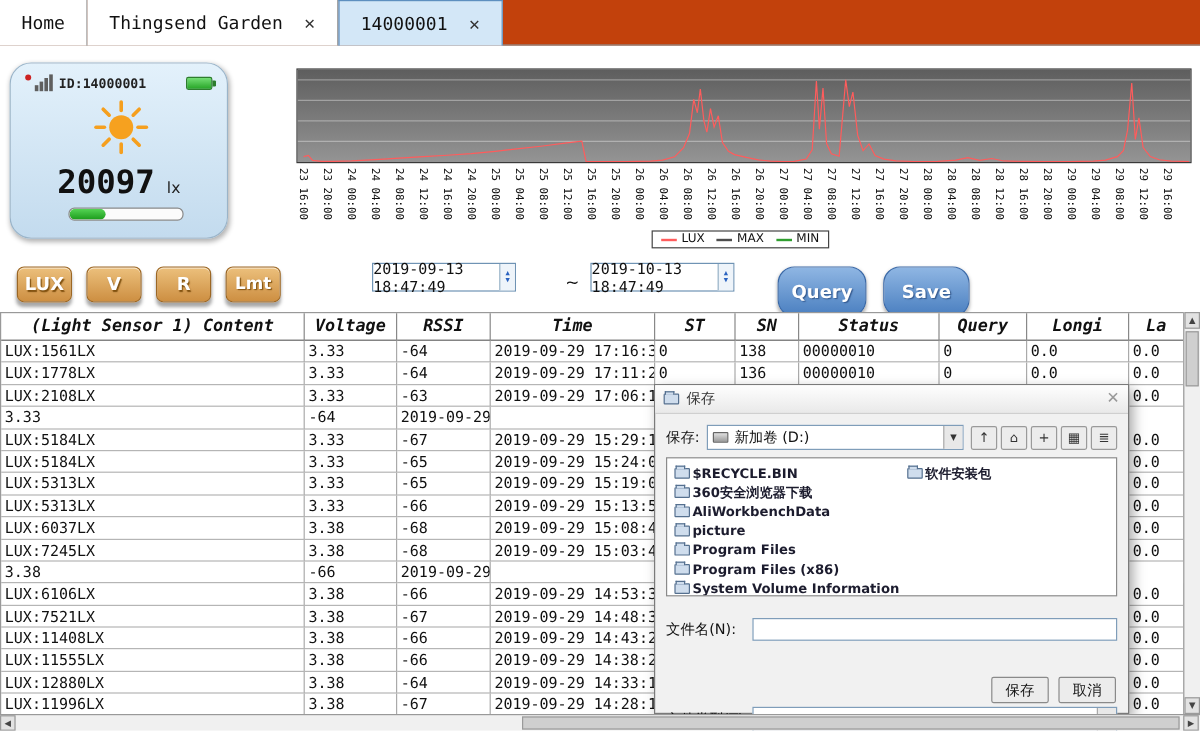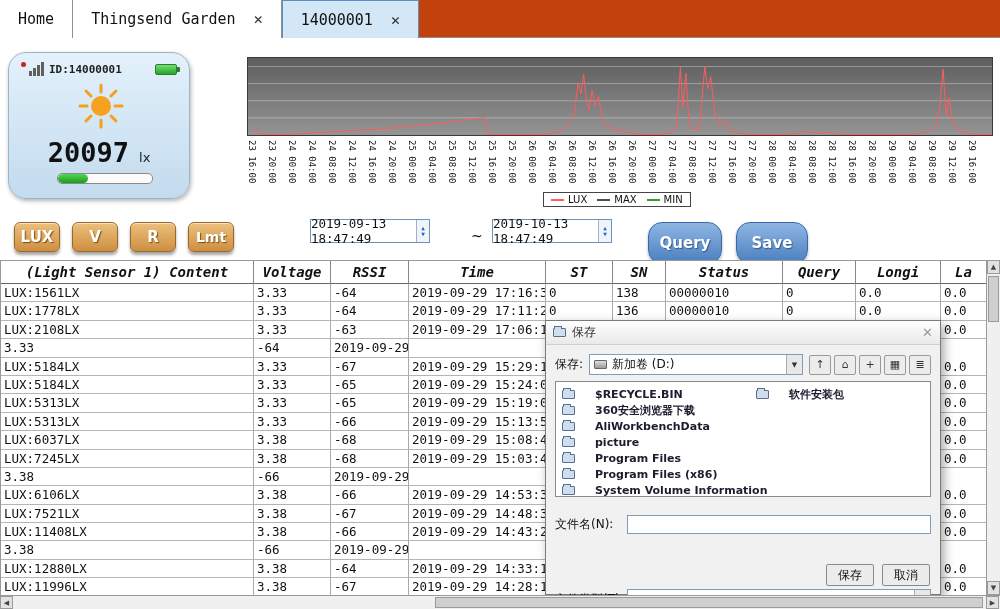--- a/index.html
+++ b/index.html
@@ -86,21 +86,21 @@
   .combo-arrow { position:absolute; right:0; top:0; bottom:0; width:16px; background:#e8e8e8; border-left:1px solid #aaa;
     display:flex; align-items:center; justify-content:center; font-size:7px; color:#333; }
   .drive-ic { width:13px; height:9px; background:linear-gradient(#e0e0e0,#9a9a9a); border:1px solid #666; border-radius:1px; }
   #dlg-toolbar { display:flex; gap:3px; margin-left:auto; }
   .ibtn { width:22px; height:20px; background:#ececec; border:1px solid #9a9a9a; border-radius:2px;
     display:flex; align-items:center; justify-content:center; font-size:11px; color:#333; cursor:pointer; }
   #dlg-files { position:absolute; left:9px; right:9px; top:60px; height:116px; background:#fff; border:1px solid #8a8a8a; overflow:hidden; }
   .fcol { position:absolute; top:4px; }
   #files-col1 { left:6px; }
   #files-col2 { left:200px; }
-  .fitem { display:flex; align-items:center; gap:20px; height:16px; font-size:11px; font-weight:bold; color:#1c1c2e; white-space:nowrap; cursor:default; }
+  .fitem { display:flex; align-items:center; gap:2px; height:16px; font-size:11px; font-weight:bold; color:#1c1c2e; white-space:nowrap; cursor:default; }
   .fold { width:13px; height:9px; background:#cfdded; border:1px solid #55708f; border-radius:1px; position:relative; flex:none; }
   .fold::before { content:""; position:absolute; top:-3px; left:0; width:6px; height:2px; background:#cfdded; border:1px solid #55708f; border-bottom:none; }
   .dlg-row { position:absolute; left:9px; right:9px; display:flex; align-items:center; }
   #row-filename { top:194px; }
   #row-filetype { top:220px;margin-top:48px; }
   .dlg-row .dlg-label { width:72px; }
   .dlg-input { flex:1; height:19px; background:#fff; border:1px solid #7f9db9; font-size:12px; padding:0 3px; outline:none; font-family:"DejaVu Sans", sans-serif; }
   #filetype-combo { flex:1; }
   .dlg-btns { position:absolute; right:10px; bottom:8px; display:flex; gap:8px; }
   .dbtn { min-width:48px; height:22px; padding:0 8px; background:#ececec; border:1px solid #8a8a8a; border-radius:2px;
@@ -416,20 +416,21 @@
           <div class="td">-66</div>
           <div class="td">2019-09-29 14:43:26</div>
           <div class="td"></div>
           <div class="td"></div>
           <div class="td"></div>
           <div class="td"></div>
           <div class="td"></div>
           <div class="td">0.0</div>
         </div>
         <div class="grid-row">
+          <div class="td">LUX:11555LX</div>
           <div class="td">3.38</div>
           <div class="td">-66</div>
           <div class="td">2019-09-29 14:38:21</div>
           <div class="td"></div>
           <div class="td"></div>
           <div class="td"></div>
           <div class="td"></div>
           <div class="td"></div>
           <div class="td">0.0</div>
         </div>

